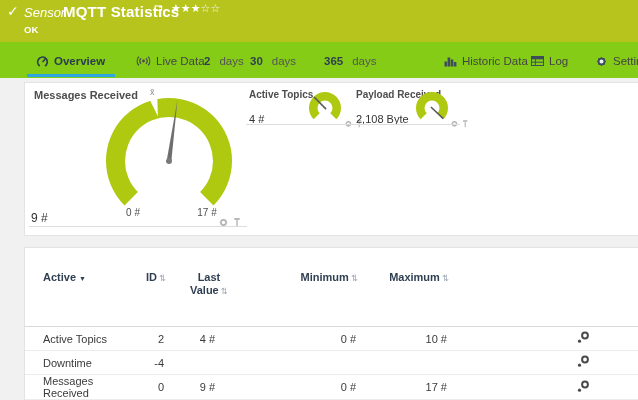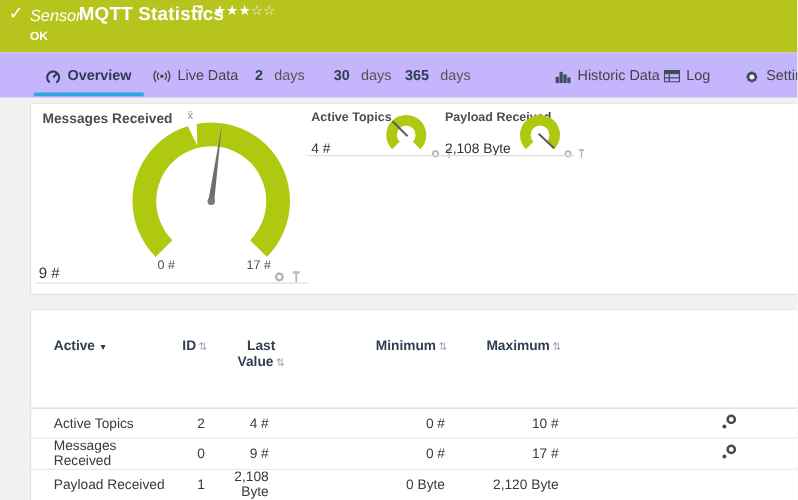--- a/index.html
+++ b/index.html
@@ -10,21 +10,21 @@
   .hdr{position:absolute;left:0;top:0;width:100%;height:42px;background:#b8c41e;color:#fff;}
   .hdr-check{position:absolute;left:7px;top:3px;font-family:"DejaVu Sans",sans-serif;font-size:14px;font-weight:bold;}
   .hdr-kind{position:absolute;left:24px;top:5px;font-style:italic;font-size:13px;}
   .hdr-title{position:absolute;left:63px;top:3px;font-size:15px;font-weight:bold;letter-spacing:.2px;}
   .hdr-flag{position:absolute;left:154px;top:3px;}
   .hdr-stars{position:absolute;left:171px;top:2px;font-family:"DejaVu Sans",sans-serif;font-size:11px;letter-spacing:0px;}
   .hdr-stars .dim{opacity:.85;}
   .hdr-status{position:absolute;left:24px;top:24px;font-size:9.5px;font-weight:bold;}
 
   
-  .tabs{position:absolute;left:0;top:42px;width:100%;height:36px;background:#c4b5fd;text-align:center;}
+  .tabs{position:absolute;left:0;top:42px;width:100%;height:36px;background:#84cc16;text-align:center;}
   .tab{position:absolute;top:6px;height:26px;display:flex;align-items:center;gap:5px;font-size:11.5px;color:#444;cursor:pointer;}
   .tab .ico{display:flex;align-items:center;}
   .tab.active{color:#2c3b4e;font-weight:bold;}
   .tab.active::after{content:"";position:absolute;left:-9px;right:-10px;bottom:-3px;height:3px;background:#2ea7e0;}
   .tab .num{font-weight:bold;color:#2f3f52;margin-right:4px;}
   .tab .unit{color:#555;}
 
   
   .panel{position:absolute;left:24px;right:-2px;background:#fff;border:1px solid #e3e3e3;}
   .panel-gauges{top:82px;height:152px;}
@@ -73,37 +73,37 @@
   <div class="tabs">
     <div class="tab active" style="left:36px">
       <span class="ico">
         <svg width="13" height="13" viewBox="0 0 13 13">
             <circle cx="6.5" cy="7" r="4.8" fill="none" stroke="#2d3e50" stroke-width="1.7" stroke-dasharray="24 7" transform="rotate(125 6.5 7)"></circle>
             <line x1="6.5" y1="7" x2="9.8" y2="3.4" stroke="#2d3e50" stroke-width="1.5"></line>
           </svg>
       </span>
       <span>Overview</span>
     </div>
-    <div class="tab" style="left:122px">
+    <div class="tab" style="left:136px">
       <span class="ico">
         <svg width="15" height="12" viewBox="0 0 15 12" fill="none" stroke="#4a4a4a" stroke-width="1.2">
             <circle cx="7.5" cy="6" r="1.4" fill="#4a4a4a" stroke="none"></circle>
             <path d="M5 3.2 a4.2 4.2 0 0 0 0 5.6"></path>
             <path d="M2.8 1.6 a6.8 6.8 0 0 0 0 8.8"></path>
             <path d="M10 3.2 a4.2 4.2 0 0 1 0 5.6"></path>
             <path d="M12.2 1.6 a6.8 6.8 0 0 1 0 8.8"></path>
           </svg>
       </span>
       <span>Live Data</span>
     </div>
     <div class="tab" style="left:204px">
       <span class="num">2</span>
         <span class="unit">days</span>
     </div>
-    <div class="tab" style="left:267px">
+    <div class="tab" style="left:250px">
       <span class="num">30</span>
         <span class="unit">days</span>
     </div>
     <div class="tab" style="left:324px">
       <span class="num">365</span>
         <span class="unit">days</span>
     </div>
     <div class="tab" style="left:444px">
       <span class="ico">
         <svg width="13" height="11" viewBox="0 0 13 11" fill="#3d4d5d">
@@ -239,20 +239,31 @@
           <td class="num">2</td>
           <td class="num lv">4 #</td>
           <td class="num">0 #</td>
           <td class="num">10 #</td>
           <td class="icon-cell"><span><svg width="12" height="13" viewBox="0 0 12 13">
                   <circle cx="8" cy="4.5" r="2.9" fill="none" stroke="#4a4a4a" stroke-width="2"></circle>
                   <circle cx="2.5" cy="10.2" r="1.6" fill="#4a4a4a"></circle>
                 </svg></span></td>
         </tr>
         <tr>
+          <td class="ch">Downtime</td>
+          <td class="num">-4</td>
+          <td class="num lv"></td>
+          <td class="num"></td>
+          <td class="num"></td>
+          <td class="icon-cell"><span><svg width="12" height="13" viewBox="0 0 12 13">
+                  <circle cx="8" cy="4.5" r="2.9" fill="none" stroke="#4a4a4a" stroke-width="2"></circle>
+                  <circle cx="2.5" cy="10.2" r="1.6" fill="#4a4a4a"></circle>
+                </svg></span></td>
+        </tr>
+        <tr>
           <td class="ch">Messages Received</td>
           <td class="num">0</td>
           <td class="num lv">9 #</td>
           <td class="num">0 #</td>
           <td class="num">17 #</td>
           <td class="icon-cell"><span><svg width="12" height="13" viewBox="0 0 12 13">
                   <circle cx="8" cy="4.5" r="2.9" fill="none" stroke="#4a4a4a" stroke-width="2"></circle>
                   <circle cx="2.5" cy="10.2" r="1.6" fill="#4a4a4a"></circle>
                 </svg></span></td>
         </tr>

